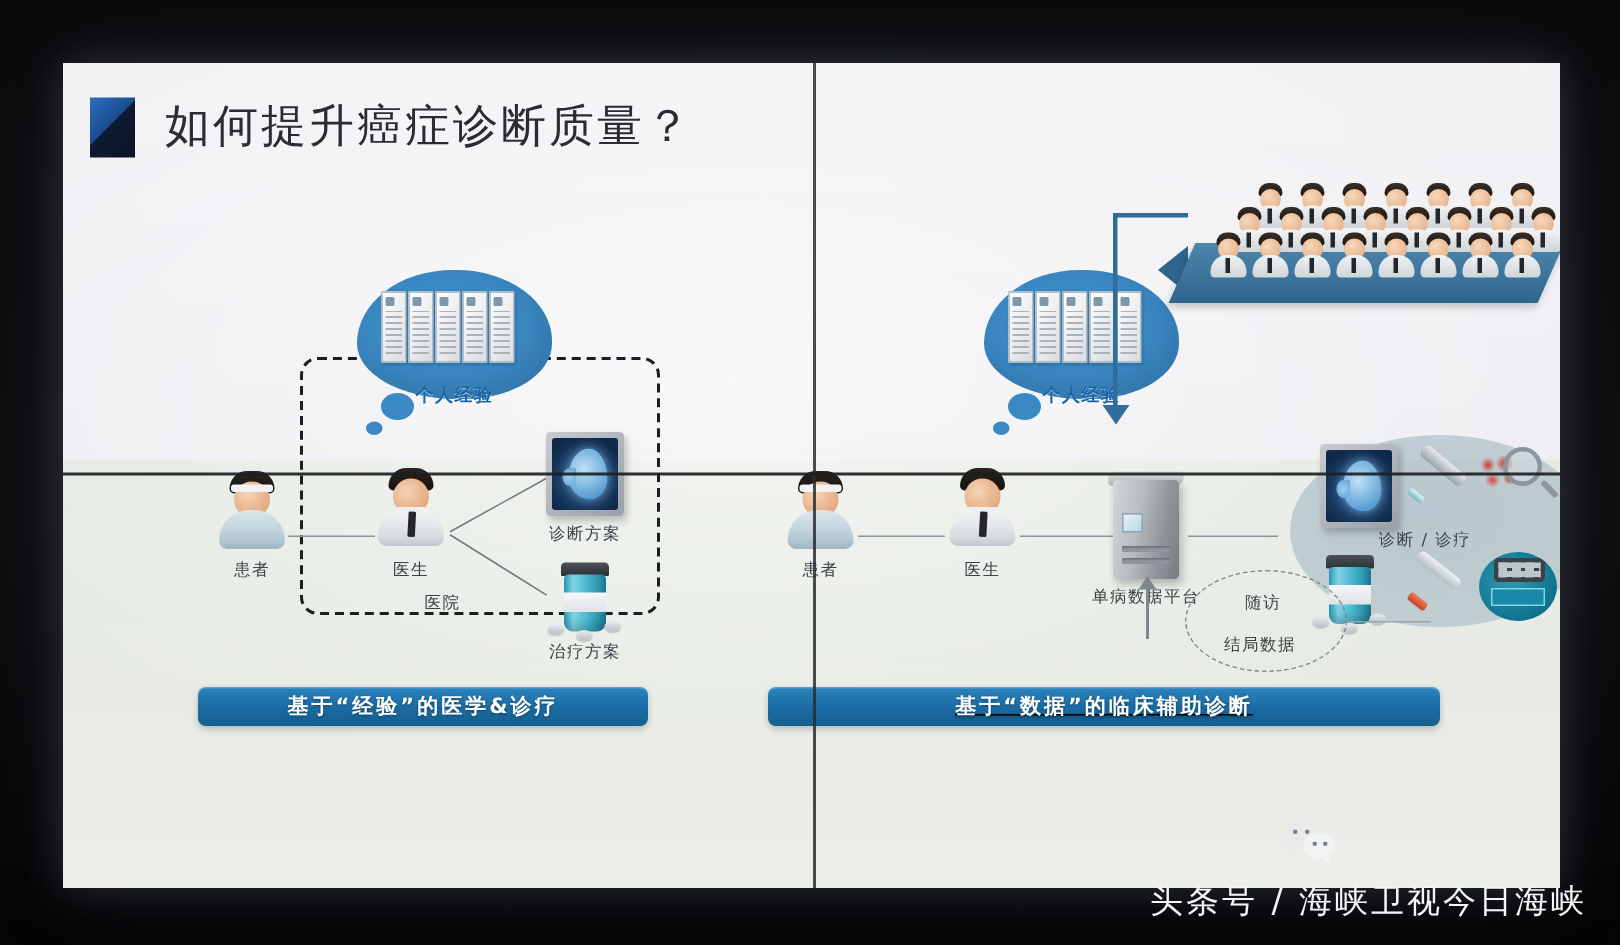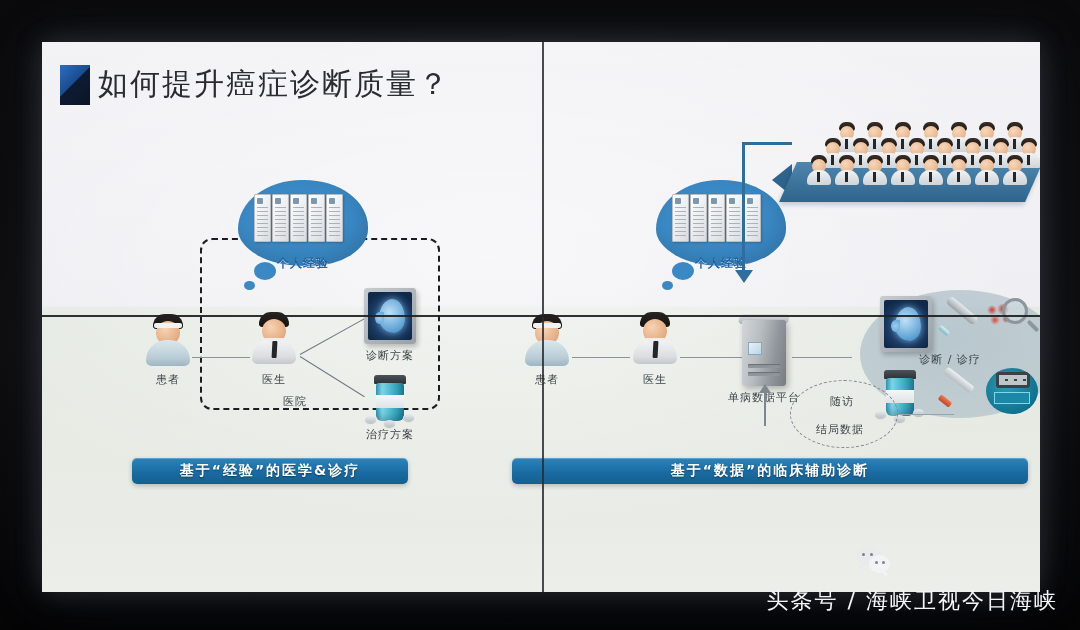--- a/index.html
+++ b/index.html
@@ -36,21 +36,21 @@
   .slide-bg::after {
     content:""; position:absolute; inset:0;
     background: radial-gradient(ellipse 85% 70% at 45% 38%, rgba(255,255,255,0.55), rgba(255,255,255,0) 72%);
   }
 
   
   .seam-v { position:absolute; top:0; bottom:0; width:2px; background:#2a2c30; opacity:.85; }
   .seam-h { position:absolute; left:0; right:0; height:2px; background:#1d1f22; opacity:.92; }
 
   
-  .title-row { position:absolute; left:18px; top:22px; display:flex; align-items:center; gap:8px; }
+  .title-row { position:absolute; left:18px; top:22px; display:flex; align-items:center; gap:20px; }
   .title-mark {
     width:30px; height:40px;
     background: linear-gradient(135deg, #2d6fc0 0%, #1a4b8f 45%, #0d1b33 46%, #0b1526 100%);
   }
   .title-text {
     font-size: 30px; color:#2a2c30; letter-spacing: 2px; font-weight: 500;
     font-family: "DejaVu Sans", "Liberation Sans", sans-serif;
   }
 
   
@@ -418,21 +418,21 @@
           <div class="jar-lid"></div>
             <div class="jar-body"></div>
             <div class="jar-label"></div>
           <div class="pill" style="left:-7px; top:41px;"></div>
           <div class="pill" style="left:31px; top:39px;"></div>
           <div class="pill" style="left:12px; top:45px;"></div>
         </div>
         <div class="cap" style="top:52px;">治疗方案</div>
       </div>
 
-      <div class="banner" style="left:90px; top:416px; width:276px;">
+      <div class="banner" style="left:90px; top:416px; width:300px;">
         <span>基于“经验”的医学&amp;诊疗</span>
       </div>
     </div>
 
     <div>
 
       <div class="crowd" style="left:740px; top:80px;">
         <div class="crowd-arrow"></div>
         <div class="crowd-plate"></div>
         <div>
@@ -676,21 +676,21 @@
       </div>
 
       <div class="dashed-circle" style="left:748px; top:338px; width:108px; height:68px;"></div>
       <div class="hline" style="left:856px; top:372px; width:56px; background:#9aa3ab;"></div>
       <div class="arrow-line" style="left:722px; top:350px; width:2px; height:34px; background:#7d8790;"></div>
       <div class="arrow-head" style="left:717px; top:342px; border-left:6px solid transparent; border-right:6px solid transparent; border-bottom:9px solid #7d8790;"></div>
 
       <div class="cap" style="left:800px; top:352px;">随访</div>
       <div class="cap" style="left:798px; top:380px;">结局数据</div>
 
-      <div class="banner" style="left:470px; top:416px; width:516px;">
+      <div class="banner" style="left:470px; top:416px; width:448px;text-decoration:underline;">
         <span>基于“数据”的临床辅助诊断</span>
       </div>
     </div>
 
     <div class="seam-v" style="left:500px;"></div>
     <div class="seam-h" style="top:273px;"></div>
   </div>
 
   <div class="wm-wechat">
     <div class="wm-b1"></div>

